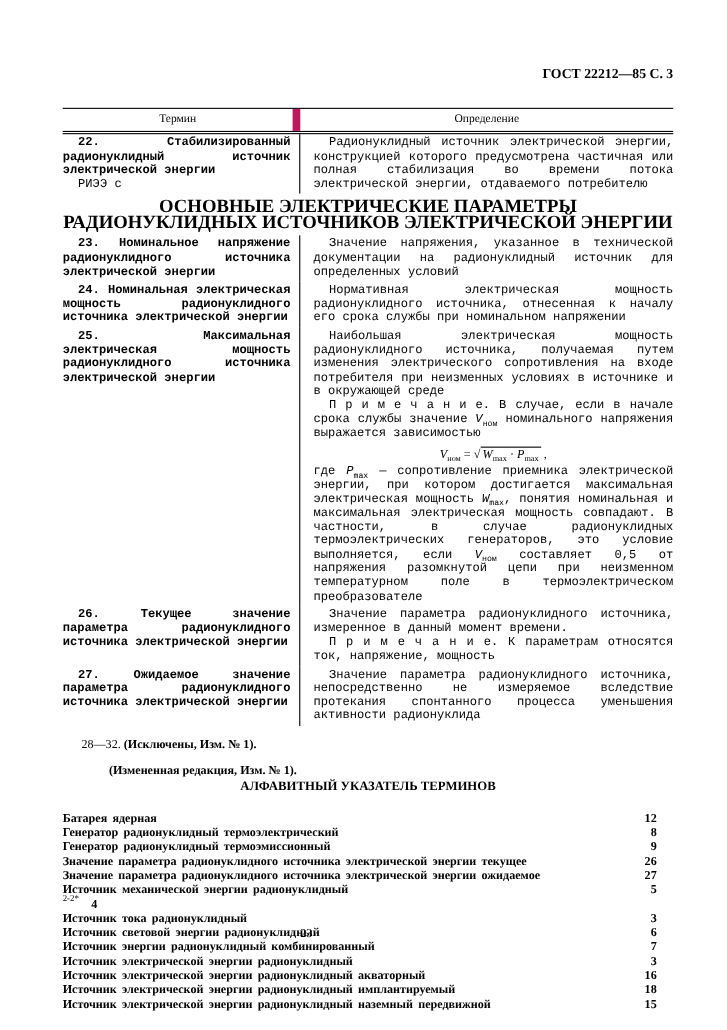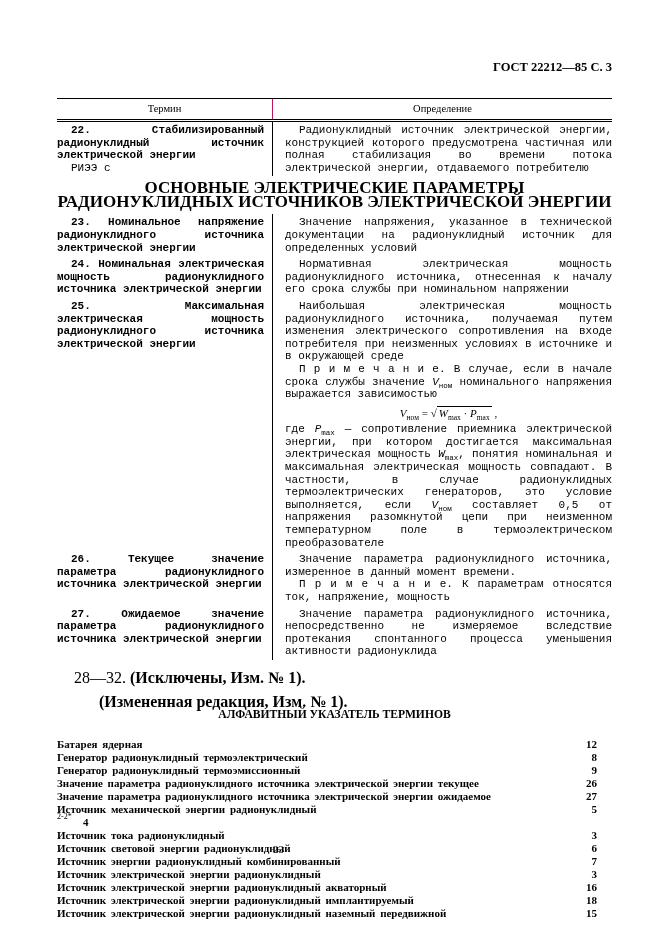--- a/index.html
+++ b/index.html
@@ -10,21 +10,21 @@
   }
   .content{position:absolute;left:57px;top:60px;width:555px;}
   .gost-header{
     text-align:right;font-weight:bold;font-size:12.5px;line-height:14px;
     margin-bottom:24px;
   }
   
   .doc-table{border-top:1.5px solid #000;}
   .t-head{display:flex;border-bottom:3px double #000;}
   .t-head .hcell{font-size:10.5px;text-align:center;padding:4px 0 5px;}
-  .hcell.term-h{width:216px;border-right:1px solid #be185d;box-sizing:border-box;}
+  .hcell.term-h{width:216px;border-right:7px solid #be185d;box-sizing:border-box;}
   .hcell.def-h{flex:1;}
   .t-row{display:flex;}
   .t-row .term{
     width:216px;box-sizing:border-box;border-right:1px solid #000;
     padding:2px 8px 2px 0;font-weight:bold;font-size:11px;line-height:12.6px;
     text-align:justify;hyphens:auto;
   }
   .t-row .def{
     flex:1;padding:2px 0 2px 12px;font-size:11px;line-height:12.6px;
     text-align:justify;hyphens:auto;
@@ -37,21 +37,21 @@
     padding:5px 0 6px;
   }
   .formula{
     text-align:center;text-indent:0;margin:5px 0 4px;font-size:11px;
     white-space:nowrap;
   }
   .it{font-style:italic;}
   sub{font-size:7.5px;line-height:0;}
   .sqrt-grp{display:inline-block;border-top:1px solid #000;padding:0 2px;line-height:12px;}
   
-  .amendments{font-size:16px;line-height:13px;margin-top:11px;}
+  .amendments{font-size:11px;line-height:13px;margin-top:11px;}
   .amend-1{margin-left:17px;}
   .amend-2{margin-left:42px;margin-top:11px;font-weight:bold;}
   
   .index-title{
     text-align:center;font-weight:bold;font-size:11.6px;margin-bottom:17px;
   }
   .ix{font-weight:bold;font-size:11px;}
   .ix-row{
     display:flex;justify-content:space-between;line-height:13px;
     padding-right:15px;word-spacing:2px;

